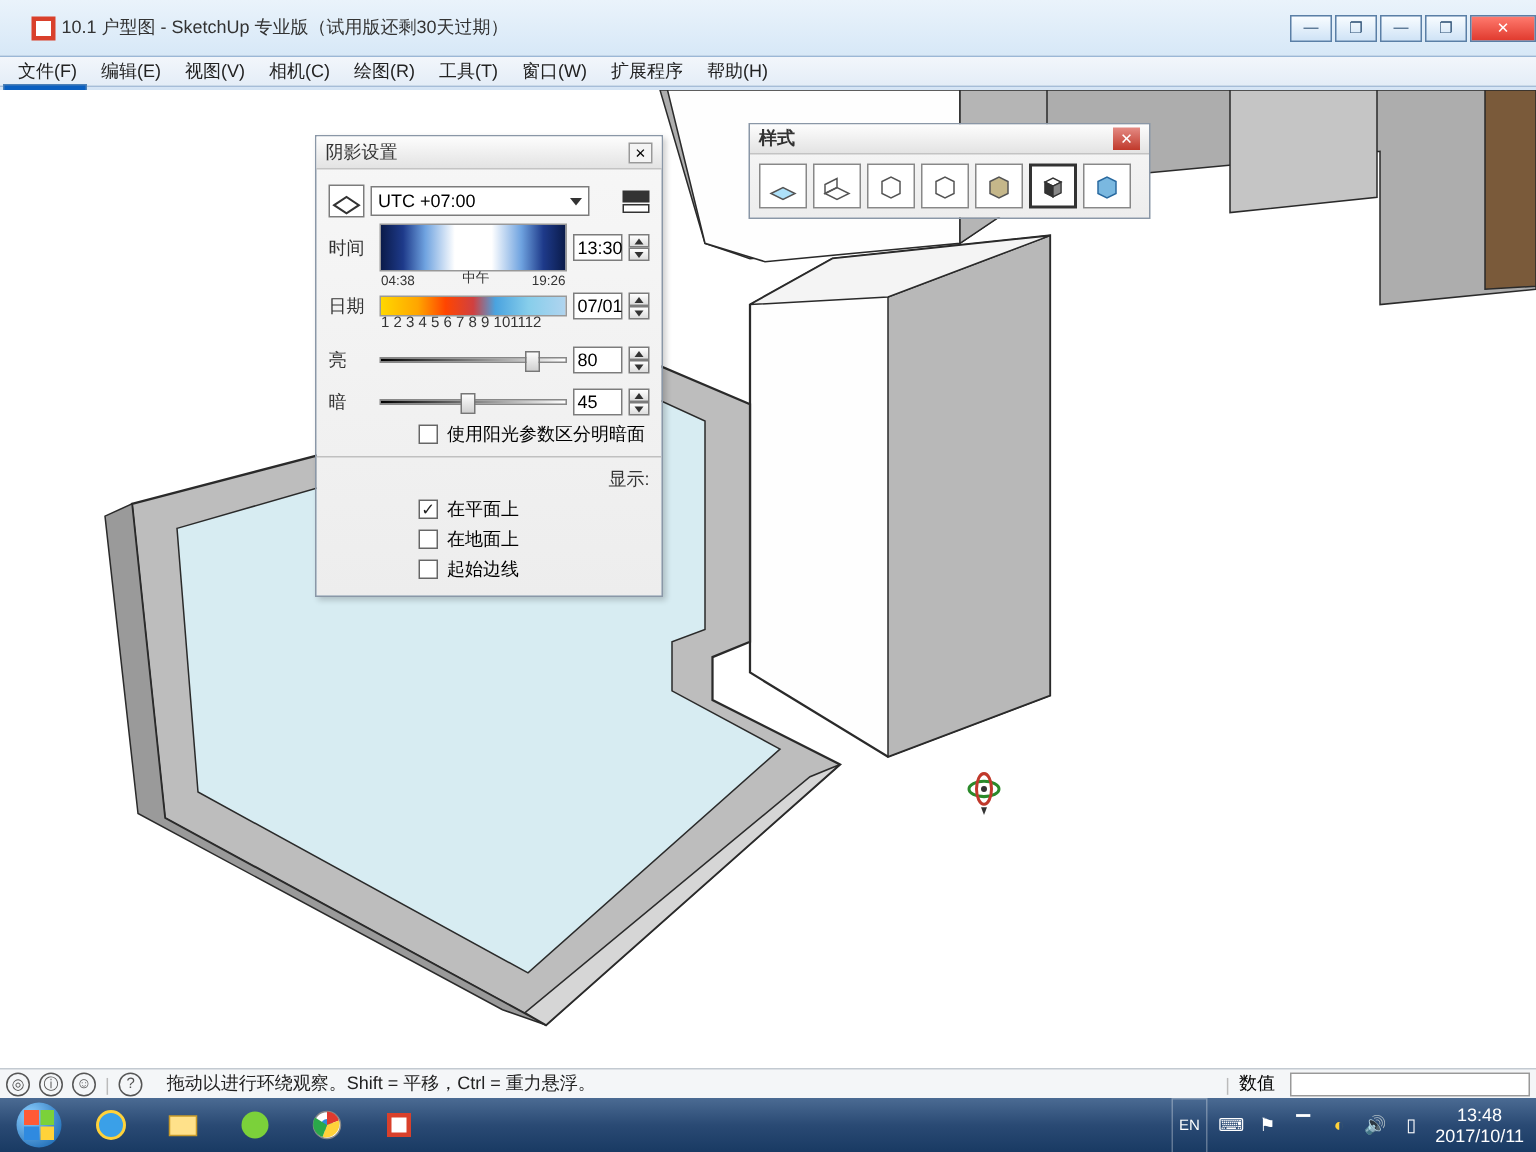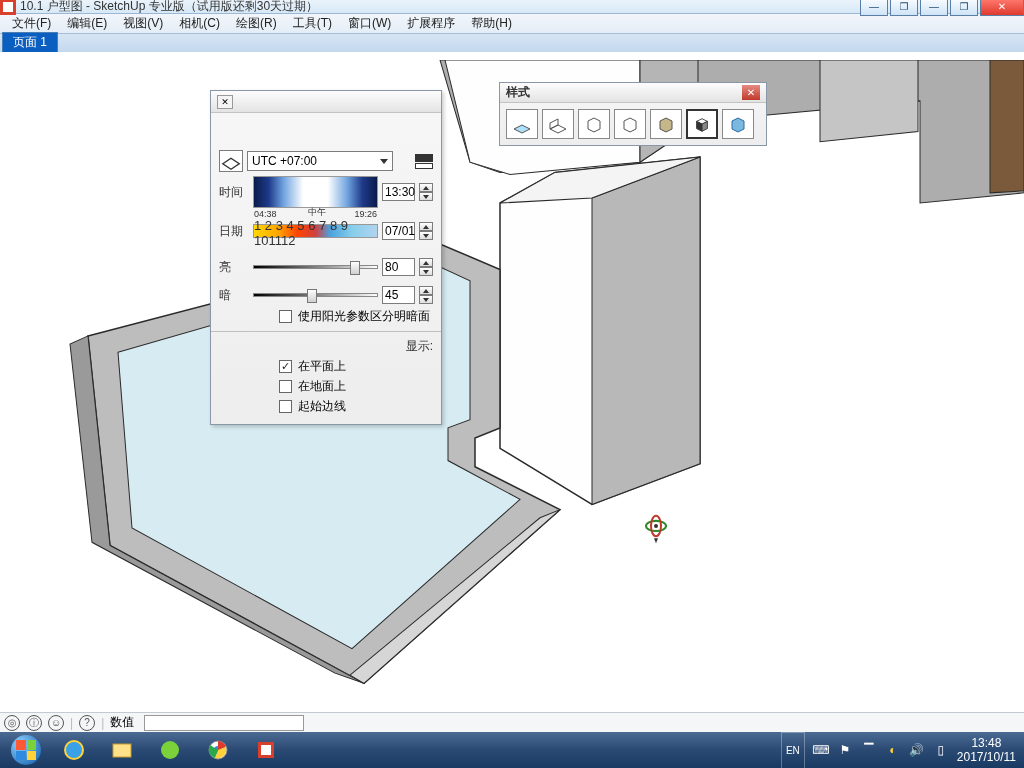--- a/index.html
+++ b/index.html
@@ -1,19 +1,19 @@
 <!DOCTYPE html>
 <html><head>
 <meta charset="utf-8">
 <style>
 * { margin: 0; padding: 0; box-sizing: border-box; font-family: "Microsoft YaHei", "SimSun", sans-serif; font-size: 12px; }
 body { background: #fff; width: 1024px; height: 768px; overflow: hidden; position: relative; }
 
 
-.titlebar { height: 14px; background: linear-gradient(#eaf3fb,#d7e8f7); display: flex; align-items: center; padding-left: 0; border-bottom: 1px solid #9bb7d6; }
+.titlebar { height: 38px; background: linear-gradient(#eaf3fb,#d7e8f7); display: flex; align-items: center; padding-left: 21px; border-bottom: 1px solid #9bb7d6; }
 .titlebar .icon-app { width: 16px; height: 16px; background: #d9402b; display: inline-block; margin-right: 4px; position:relative;}
 .titlebar .icon-app:before{content:"";position:absolute;inset:3px;background:#fff;}
 .titlebar .title-text { color: #333; flex: 1; }
 .winbtns { display: flex; }
 .winbtn { width: 28px; height: 18px; margin-left: 2px; border: 1px solid #5a7fa6; background: linear-gradient(#f8fcff,#cfe3f6); display:flex; align-items:center; justify-content:center; font-size:10px; color:#2a4d72;}
 .winbtn.close { background: linear-gradient(#ff7a6e,#e03a2e); color:#fff; width:44px;}
 
 
 .menubar { height: 20px; background: linear-gradient(#f2f6fb,#e4edf7); display:flex; align-items:center; padding-left:4px; border-bottom:1px solid #a6bdd8;}
 .menubar span { padding: 2px 8px; color:#222; cursor:default; }
@@ -24,32 +24,32 @@
 
 
 .viewport { position:absolute; top:60px; left:0; right:0; bottom:54px; background:#fff; }
 .viewport svg { width:100%; height:100%; }
 
 
 .panel { position:absolute; left:210px; top:90px; width:232px; background:linear-gradient(#f7f7f7,#ededed); border:1px solid #8a97a7; box-shadow:2px 2px 4px rgba(0,0,0,0.2);}
 .panel-title { background:linear-gradient(#fdfdfd,#e3e3e3); height:22px; display:flex; align-items:center; padding:0 6px; border-bottom:1px solid #c3c3c3;}
 .panel-title .t { flex:1; color:#333; }
 .panel-title .x { width:16px; height:14px; border:1px solid #999; background:#f4f4f4; display:flex; align-items:center; justify-content:center; font-size:9px;}
-.panel-body { padding:6px 8px;margin-top:27px; }
+.panel-body { padding:6px 8px; }
 .row { display:flex; align-items:center; margin:4px 0; gap:4px;}
 .row-label { width:30px; color:#333; }
 .tz-select { flex:1; height:20px; border:1px solid #7c7c7c; background:#fff; display:flex; align-items:center; padding:0 4px; justify-content:space-between;}
 .tz-select .arrow { border-left:4px solid transparent;border-right:4px solid transparent;border-top:5px solid #333;}
 .mini-square { width:24px; height:22px; border:1px solid #7c7c7c; background:#fff; display:flex; align-items:center; justify-content:center;}
 .mini-column { width:18px; display:flex; flex-direction:column; gap:1px;}
 .mini-column div{height:8px;background:#333;}
 .time-strip { flex:1; height:32px; background: linear-gradient(to right,#0a1b4a 0%,#1e3a8a 12%,#6fa3e0 24%,#ffffff 40%,#ffffff 60%,#6fa3e0 76%,#1e3a8a 88%,#0a1b4a 100%); position:relative; border:1px solid #999;}
 .time-strip .tick{position:absolute;bottom:-12px;font-size:9px;color:#333;}
 .date-strip { flex:1; height:14px; background: linear-gradient(to right,#ffd700 0%,#ffa500 20%,#ff4500 35%,#d04040 50%,#4aa3df 62%,#87ceeb 80%,#b0d4ef 100%); position:relative; border:1px solid #999;}
-.date-strip .m{position:absolute;bottom:-11px;font-size:13px;color:#333;}
+.date-strip .m{position:absolute;bottom:-11px;font-size:10px;color:#333;}
 .val-input { width:33px; height:18px; border:1px solid #7c7c7c; background:#fff; padding:0 2px; display:flex; align-items:center;}
 .spinner { display:flex; flex-direction:column; width:14px;}
 .spinner div{height:9px;border:1px solid #7c7c7c;background:linear-gradient(#fff,#ddd);display:flex;align-items:center;justify-content:center;}
 .spinner .up:before{content:"";border-left:3px solid transparent;border-right:3px solid transparent;border-bottom:4px solid #333;}
 .spinner .dn:before{content:"";border-left:3px solid transparent;border-right:3px solid transparent;border-top:4px solid #333;}
 .bright-slider{flex:1;height:4px;background:linear-gradient(to right,#000,#fff);border:1px solid #888;position:relative;}
 .bright-slider .thumb{position:absolute;top:-5px;width:10px;height:14px;background:linear-gradient(#fdfdfd,#d0d0d0);border:1px solid #777;}
 .cb-row{display:flex;align-items:center;margin:3px 0 3px 60px;}
 .cb{width:13px;height:13px;border:1px solid #666;background:#fff;margin-right:6px;display:flex;align-items:center;justify-content:center;}
 .cb.checked:before{content:"✓";font-size:11px;color:#222;}
@@ -142,20 +142,21 @@
     <ellipse cx="0" cy="0" rx="10" ry="5" fill="none" stroke="#2a8a2a" stroke-width="2"></ellipse>
     <ellipse cx="0" cy="0" rx="5" ry="10" fill="none" stroke="#c0392b" stroke-width="2"></ellipse>
     <circle cx="0" cy="0" r="2" fill="#333"></circle>
     <polygon points="-2,12 2,12 0,17" fill="#333"></polygon>
   </g>
 </svg>
 </div>
 
 <div class="panel">
   <div class="panel-title">
+    <span class="t">阴影设置</span>
     <span class="x">✕</span>
   </div>
   <div class="panel-body">
     <div class="row">
       <div class="mini-square">
           <svg viewBox="0 0 16 16">
             <polygon points="2,10 8,6 14,10 8,14" fill="#fff" stroke="#333"></polygon>
           </svg>
         </div>
       <div class="tz-select">
@@ -289,20 +290,21 @@
       </div>
   </div>
 </div>
 
 <div class="statusbar">
   <div class="sb-icon">◎</div>
   <div class="sb-icon">ⓘ</div>
   <div class="sb-icon">☺</div>
   <span style="color:#bbb">|</span>
   <div class="sb-icon">?</div>
+  <div class="msg">拖动以进行环绕观察。Shift = 平移，Ctrl = 重力悬浮。</div>
   <span style="color:#bbb">|</span>
   <span class="vcb-label">数值</span>
   <div class="vcb"></div>
 </div>
 
 <div class="taskbar">
   <div class="startbtn">
       <div class="orb">
         <div></div>
         <div></div>

